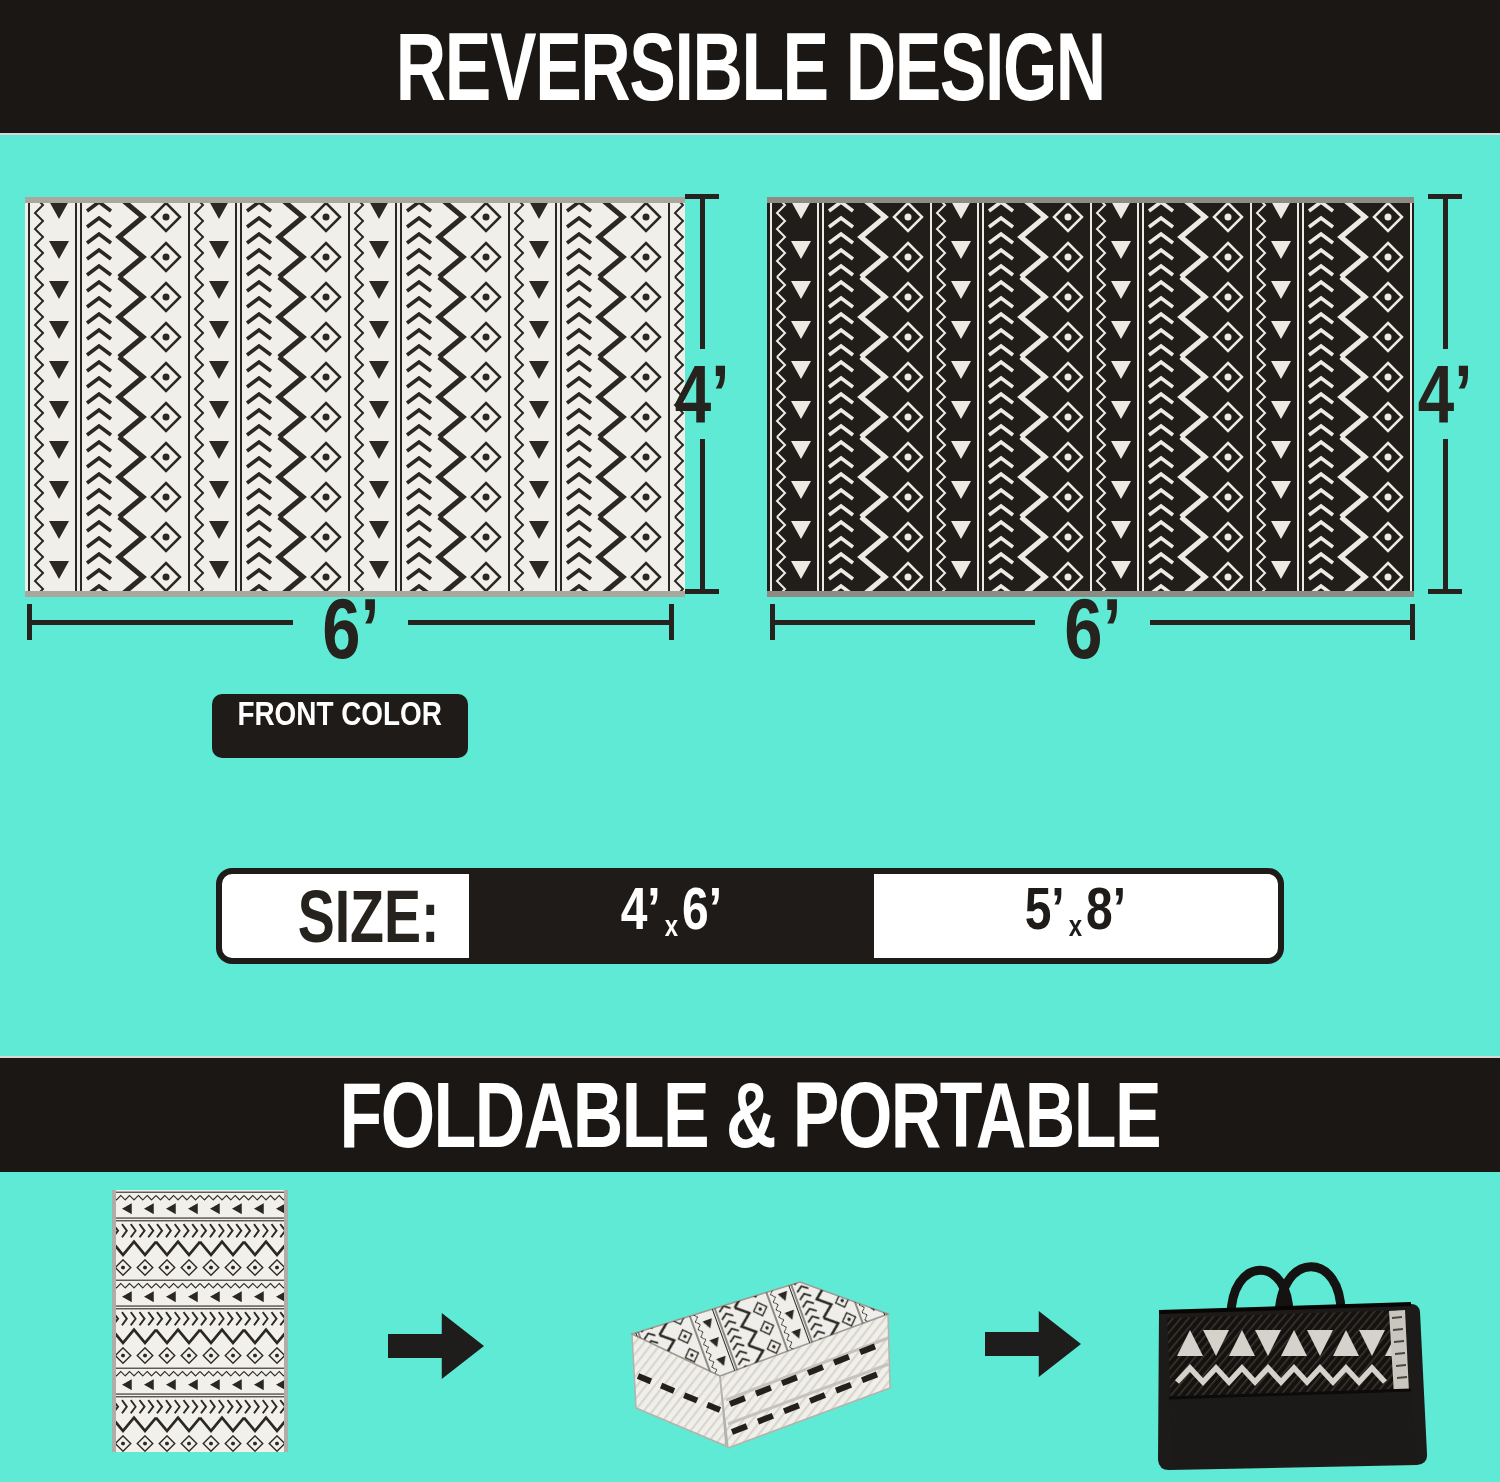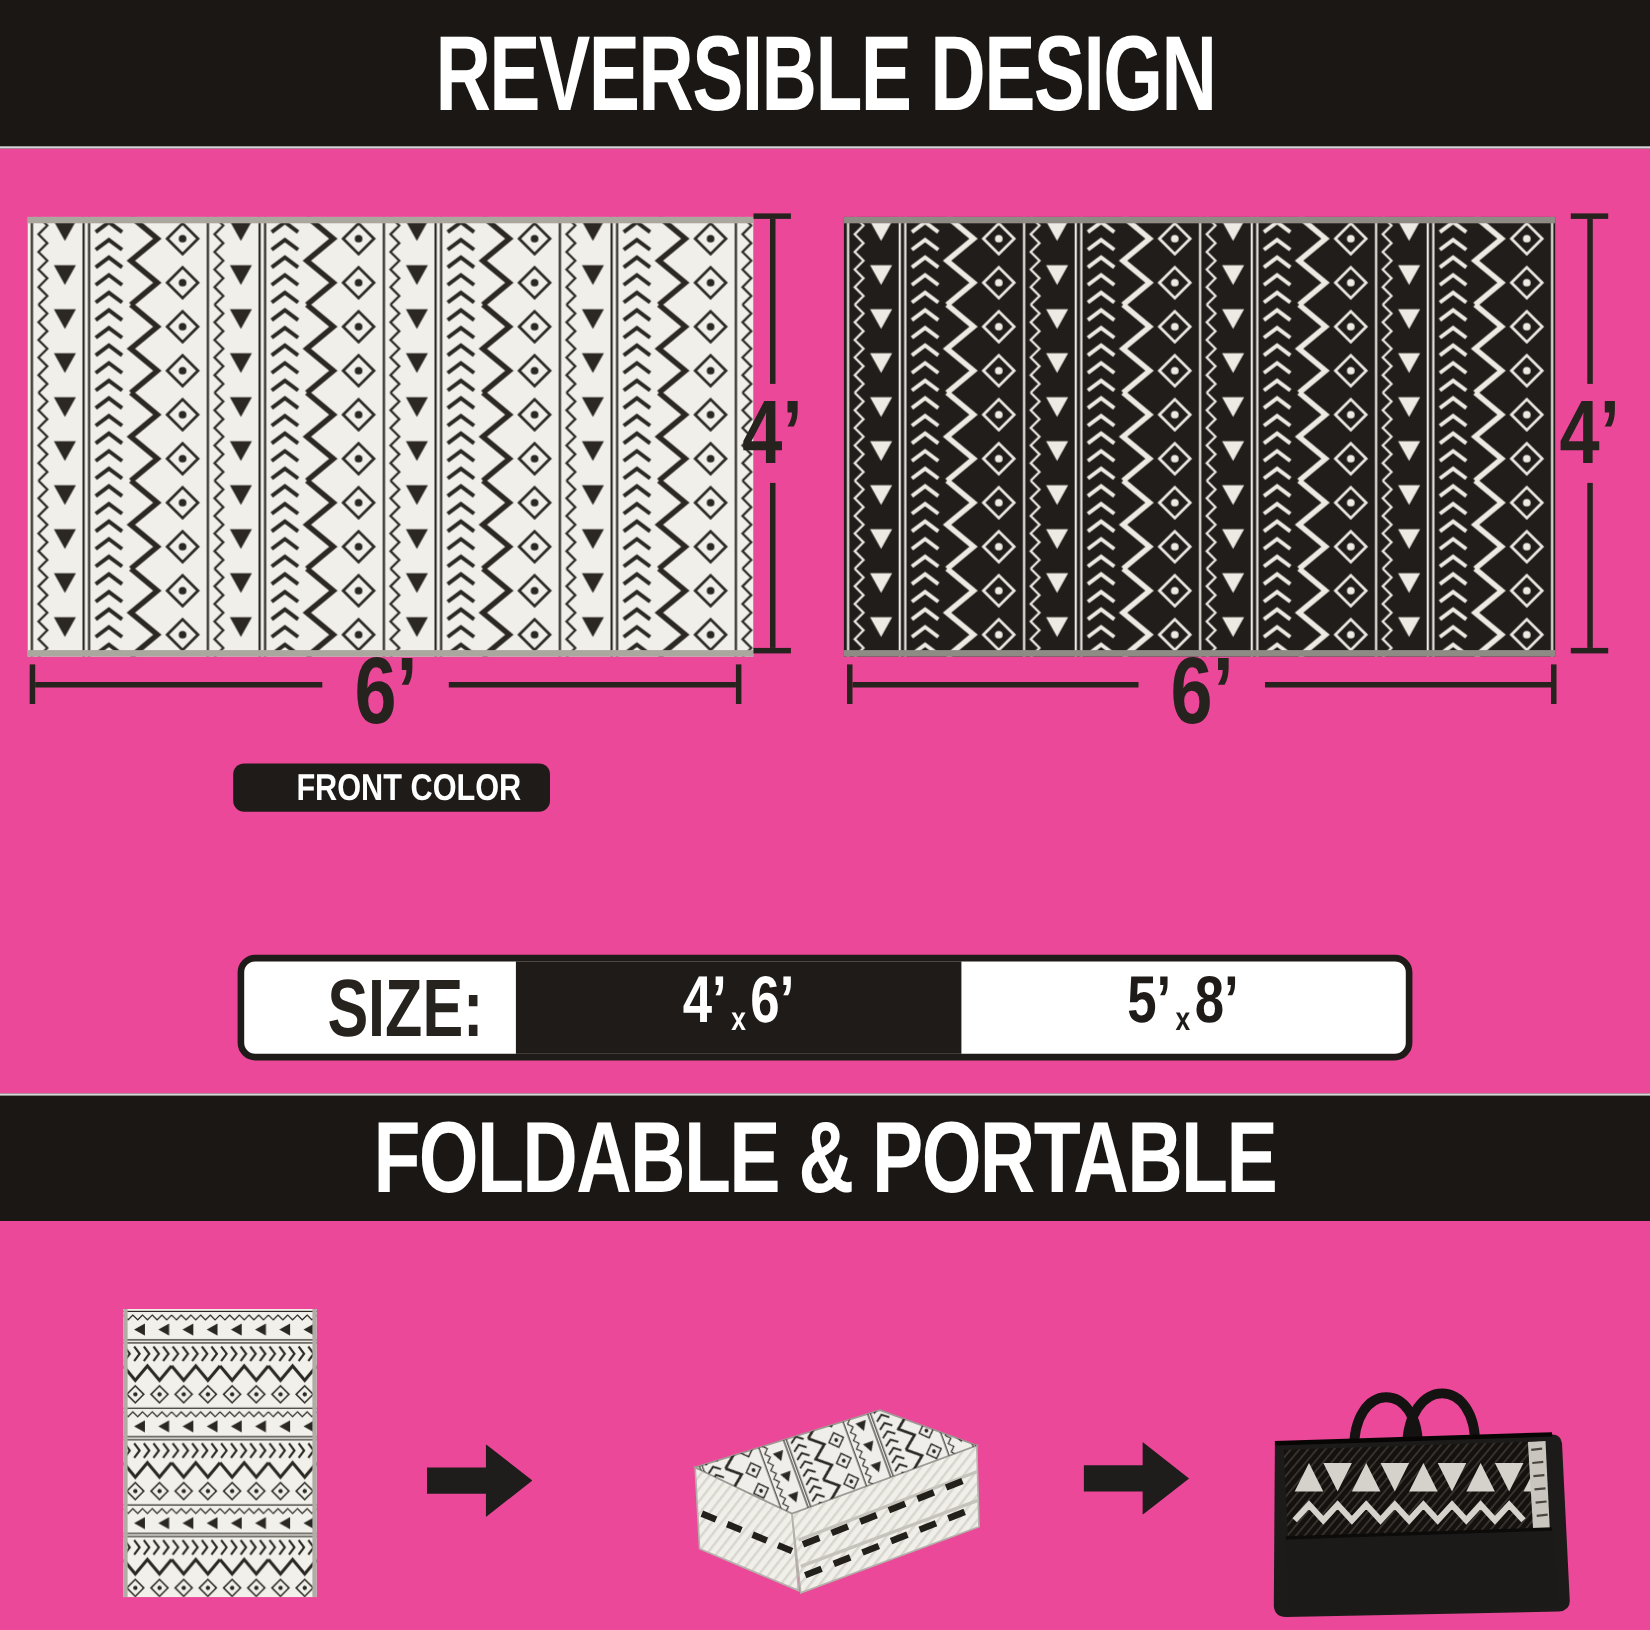--- a/index.html
+++ b/index.html
@@ -1,37 +1,37 @@
 <!DOCTYPE html>
 <html><head>
 <meta charset="utf-8">
 <style>
   html,body{margin:0;padding:0;background:#fff;}
-  #page{position:relative;width:1500px;height:1482px;background:#ec4899;overflow:hidden;
+  #page{position:relative;width:1500px;height:1482px;background:#5eead4;overflow:hidden;
         font-family:"Liberation Sans","DejaVu Sans",sans-serif;color:#1f1b18;}
   .cond{display:inline-block;transform:scaleX(var(--sx,0.75));transform-origin:center;white-space:nowrap;}
   
   .banner{position:absolute;left:0;width:1500px;background:#1b1714;color:#ffffff;
           display:flex;align-items:center;justify-content:center;font-weight:bold;}
   #top-banner{top:0;height:133px;font-size:97px;letter-spacing:-2px;border-bottom:2px solid #d8d8d8;}
-  #bottom-banner{top:994px;height:116px;font-size:92px;letter-spacing:-2px;border-top:2px solid #d8d8d8;box-sizing:border-box;}
+  #bottom-banner{top:1056px;height:116px;font-size:92px;letter-spacing:-2px;border-top:2px solid #d8d8d8;box-sizing:border-box;}
   
   .rug{position:absolute;display:block;}
   
   .vdim{position:absolute;width:36px;display:flex;flex-direction:column;align-items:center;}
   .vdim .cap{width:34px;height:5px;background:#26221d;}
   .vdim .seg{width:5px;flex:1;background:#26221d;}
   .vdim .lbl{font-weight:bold;font-size:82px;line-height:0.85;color:#26221d;padding:10px 0;}
   .hdim{position:absolute;height:72px;display:flex;align-items:center;}
   .hdim .cap{width:5px;height:36px;background:#26221d;}
   .hdim .seg{height:5px;flex:1;background:#26221d;}
   .hdim .lbl{font-weight:bold;font-size:86px;line-height:0.8;color:#26221d;padding:0 22px;position:relative;top:6px;}
   
-  .badge{position:absolute;width:256px;height:44px;background:#1f1b18;border-radius:10px;color:#fff;
-         display:flex;align-items:center;justify-content:center;font-weight:bold;font-size:34px;letter-spacing:0;padding-left:32px;}
+  .badge{position:absolute;width:256px;height:64px;background:#1f1b18;border-radius:10px;color:#fff;
+         display:flex;align-items:flex-start;justify-content:center;font-weight:bold;font-size:34px;letter-spacing:0;}
   
   #size-bar{position:absolute;left:216px;top:868px;width:1068px;height:96px;background:#fff;
             border:6px solid #1f1b18;border-radius:16px;box-sizing:border-box;display:flex;align-items:stretch;padding-left:47px;}
   #size-label{width:200px;display:flex;align-items:center;justify-content:center;
               font-weight:bold;font-size:74px;color:#26221d;}
   .size-cell{flex:1;display:flex;align-items:flex-start;justify-content:center;
              font-weight:bold;font-size:60px;color:#1f1b18;border-left:5px solid #1f1b18;}
   .size-cell.first{border-left:none;}
   .size-cell.selected{background:#1f1b18;color:#ffffff;border-left:none;}
   .size-cell .xsep{font-size:0.5em;margin:0 5px;position:relative;top:7px;font-weight:bold;}

